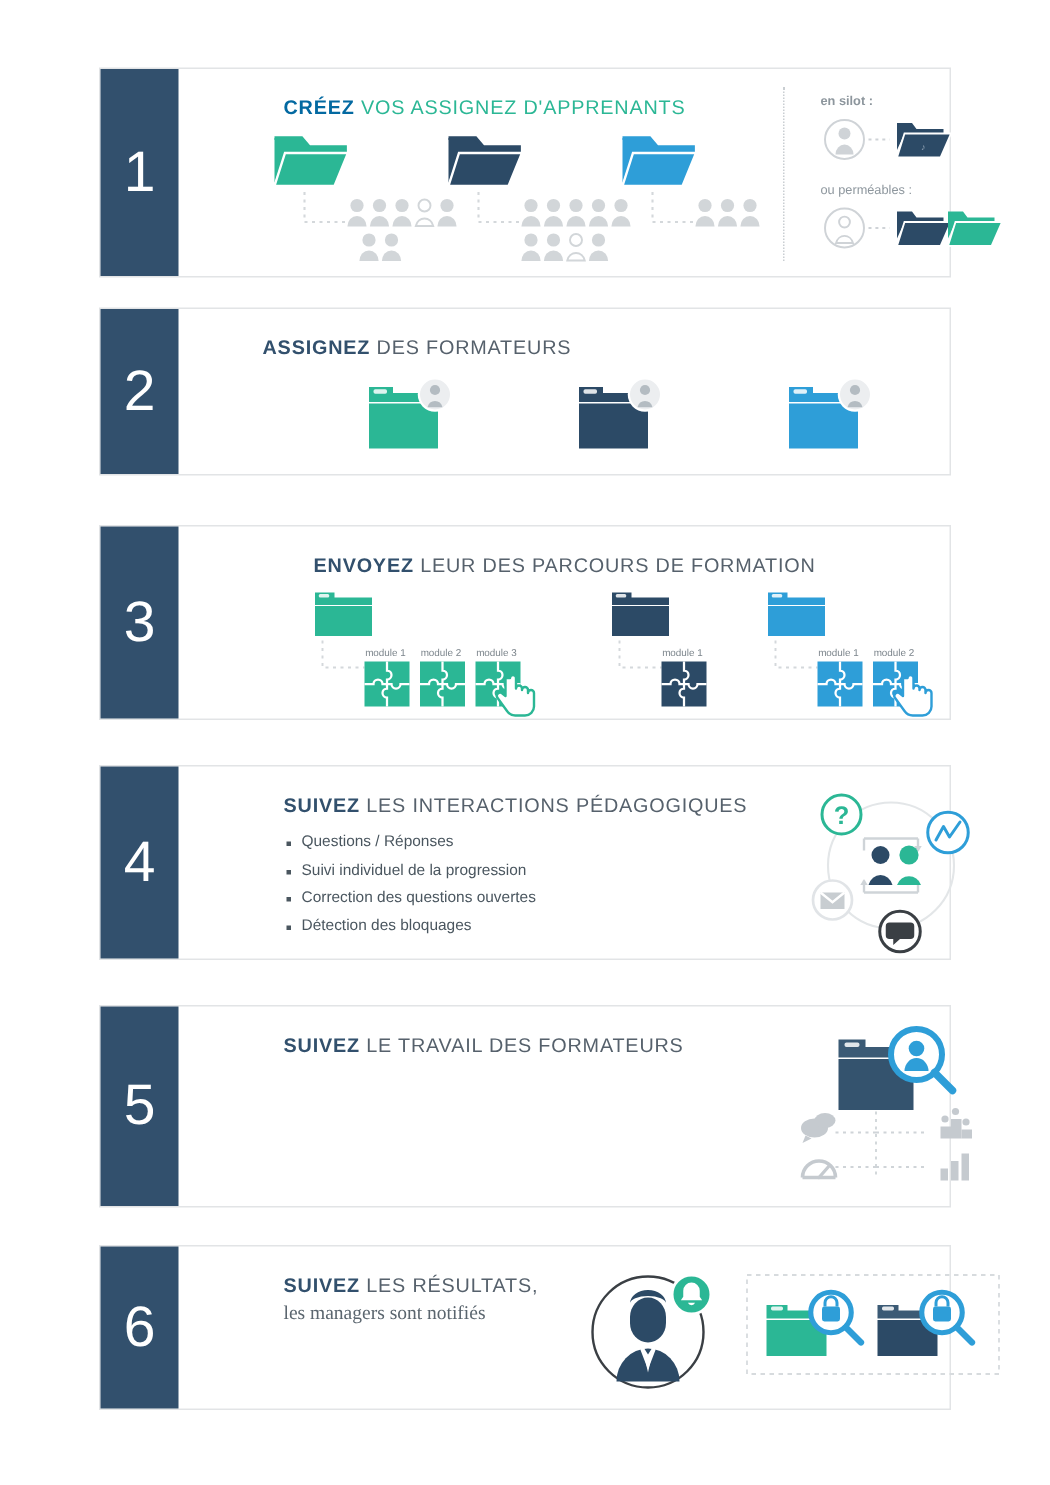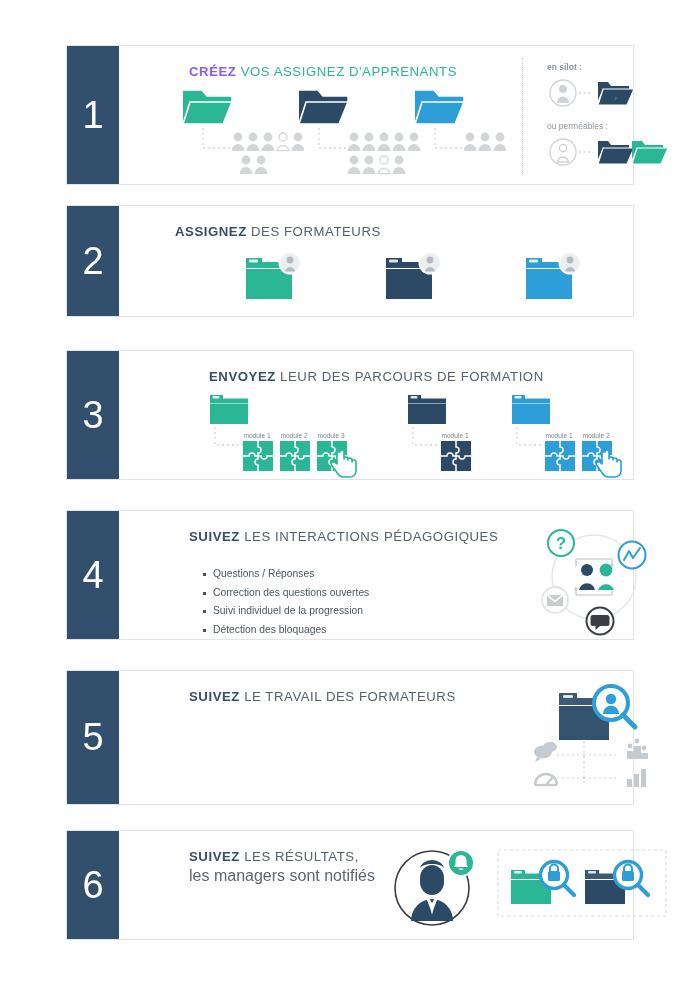--- a/index.html
+++ b/index.html
@@ -50,33 +50,34 @@
     font-size: 13.2px;
     letter-spacing: 0.55px;
     color: #56616c;
     font-weight: 400;
     position: absolute;
     white-space: nowrap;
   }
   .title b {
     font-weight: 700;
   }
-  .title.green b { color: #8b5cf6; margin-top: 16px; }
+  .title.green b { color: #0369a1; margin-top: 16px; }
   .title.green { color: #2bb795; }
   .title.navy b { color: #32506d; }
   .title.navy { color: #56616c; }
   .subtitle {
-    font-size: 16px;
+    font-size: 13px;
     color: #5b666f;
     position: absolute;
     white-space: nowrap;
+    font-family: Liberation Serif, serif;
   }
   .bullets {
     position: absolute;
-    margin: 12px;
+    margin: 0;
     padding: 0;
     list-style: none;
   }
   .bullets li {
     font-size: 10.3px;
     color: #4a565f;
     line-height: 18.5px;
     white-space: nowrap;
     position: relative;
     padding-left: 10px;
@@ -399,22 +400,22 @@
   </div>
 
   <div class="step" style="top:510px;height:130px;">
     <div class="num-block">4</div>
     <div class="body-area">
       <div class="title navy" style="left:70px;top:18px;">
         <b>SUIVEZ</b><span> LES INTERACTIONS PÉDAGOGIQUES</span>
       </div>
       <ul class="bullets" style="left:72px;top:42px;">
         <li>Questions / Réponses</li>
+        <li>Suivi individuel de la progression</li>
         <li>Correction des questions ouvertes</li>
-        <li>Suivi individuel de la progression</li>
         <li>Détection des bloquages</li>
       </ul>
 
       <svg class="abs" style="left:415px;top:8px;" width="120" height="116" viewBox="0 0 120 116">
         <circle cx="60" cy="58" r="42" fill="none" stroke="#e3e6e8" stroke-width="1.4"></circle>
 
         <g>
           <path d="M42 40 h36" fill="none" stroke="#cfd4d8" stroke-width="1.6"></path>
           <path d="M42 40 v8" fill="none" stroke="#cfd4d8" stroke-width="1.6"></path>
           <path d="M78 40 v8" fill="none" stroke="#cfd4d8" stroke-width="1.6"></path>

